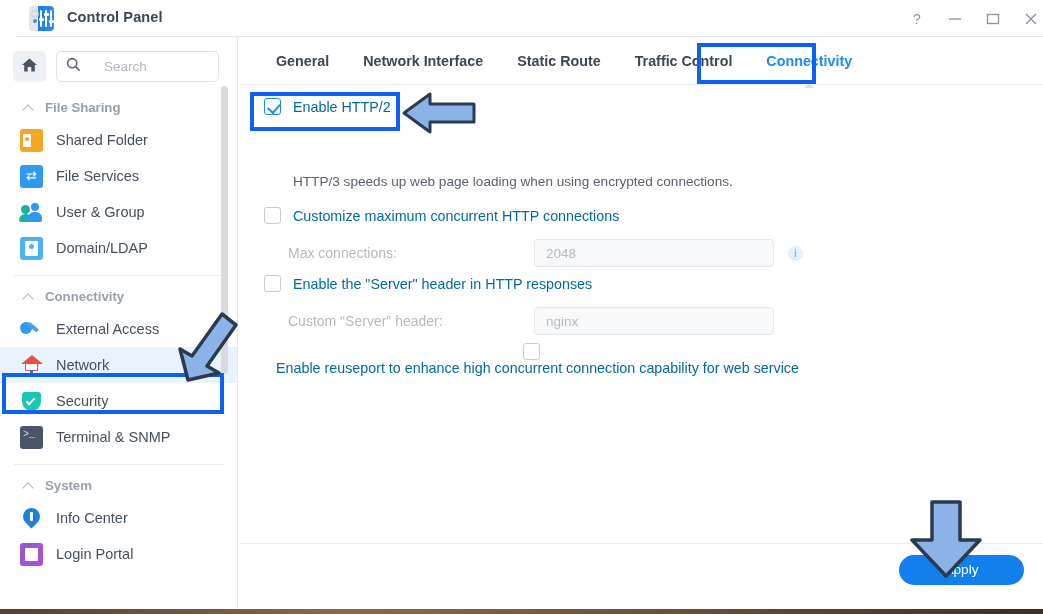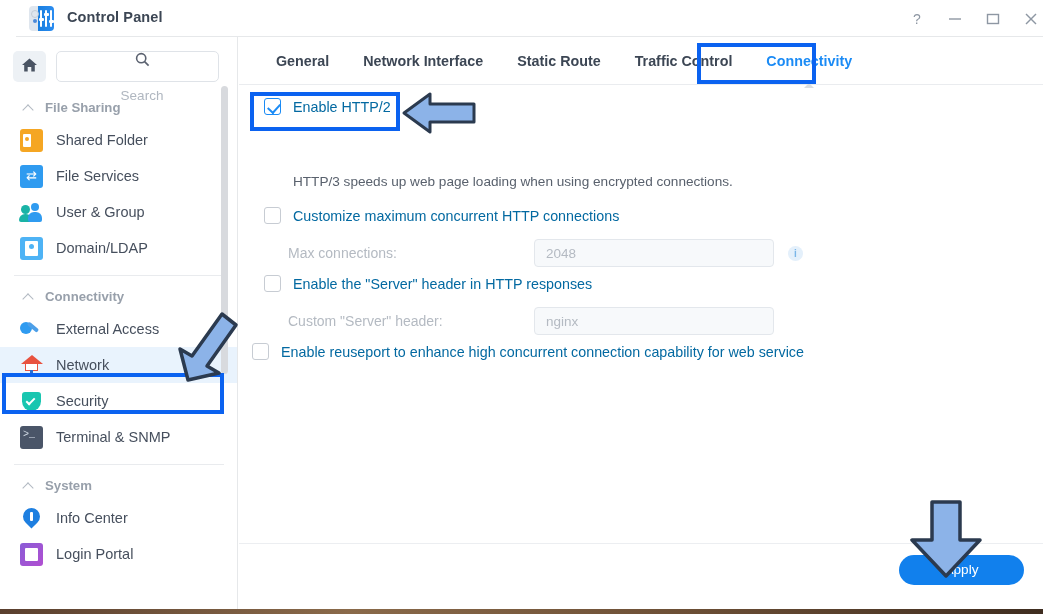--- a/index.html
+++ b/index.html
@@ -79,23 +79,22 @@
     background: #edf1f5;
     display: flex; align-items: center; justify-content: center;
     cursor: pointer;
   }
   .searchbox {
     width: 163px; height: 31px;
     border: 1px solid #dfe3e8;
     border-radius: 5px;
     background: #ffffff;
     display: flex; align-items: center;
-    padding-left: 9px; gap: 17px;
+    padding-left: 9px; gap: 23px;
     cursor: text;
-    flex-direction: column;
   }
   .searchbox .ph { font-size: 13.5px; color: #b0b7c0; }
 
   .sb-scroll {
     position: absolute; left: 0; top: 55px;
     width: 238px; height: 522px;
     overflow: hidden;
   }
   .sb-scrollbar {
     position: absolute; right: 9px; top: 49px;
@@ -458,21 +457,21 @@
       <div class="row" style="left:25px; top:190px;">
         <span class="cbox"></span>
         <span class="cblabel">Enable the "Server" header in HTTP responses</span>
       </div>
 
       <div class="row" style="left:49px; top:222px; width:730px;">
         <span class="sublabel" style="width:246px;">Custom "Server" header:</span>
         <span class="inp">nginx</span>
       </div>
 
-      <div class="row" style="left:13px; top:258px;">
+      <div class="row" style="left:25px; top:258px;flex-direction:column;">
         <span class="cbox"></span>
         <span class="cblabel">Enable reuseport to enhance high concurrent connection capability for web service</span>
       </div>
 
       <div class="footer">
         <div class="btn btn-apply">Apply</div>
       </div>
     </div>
   </div>
 

